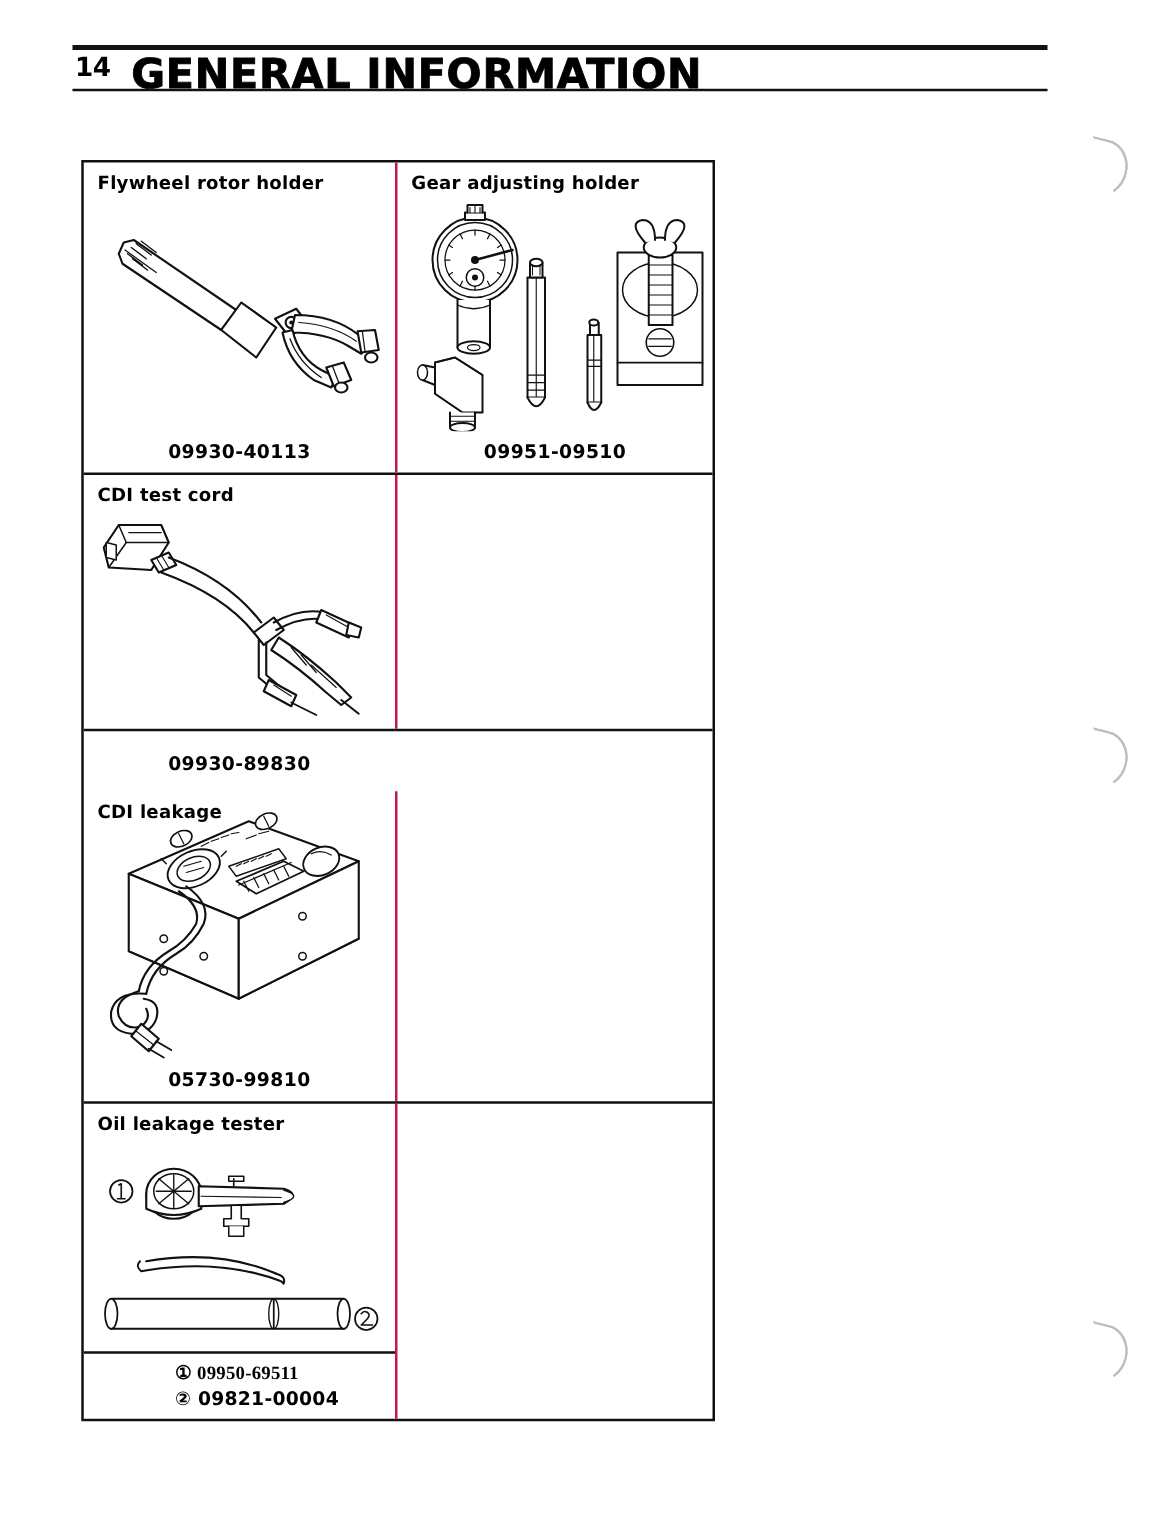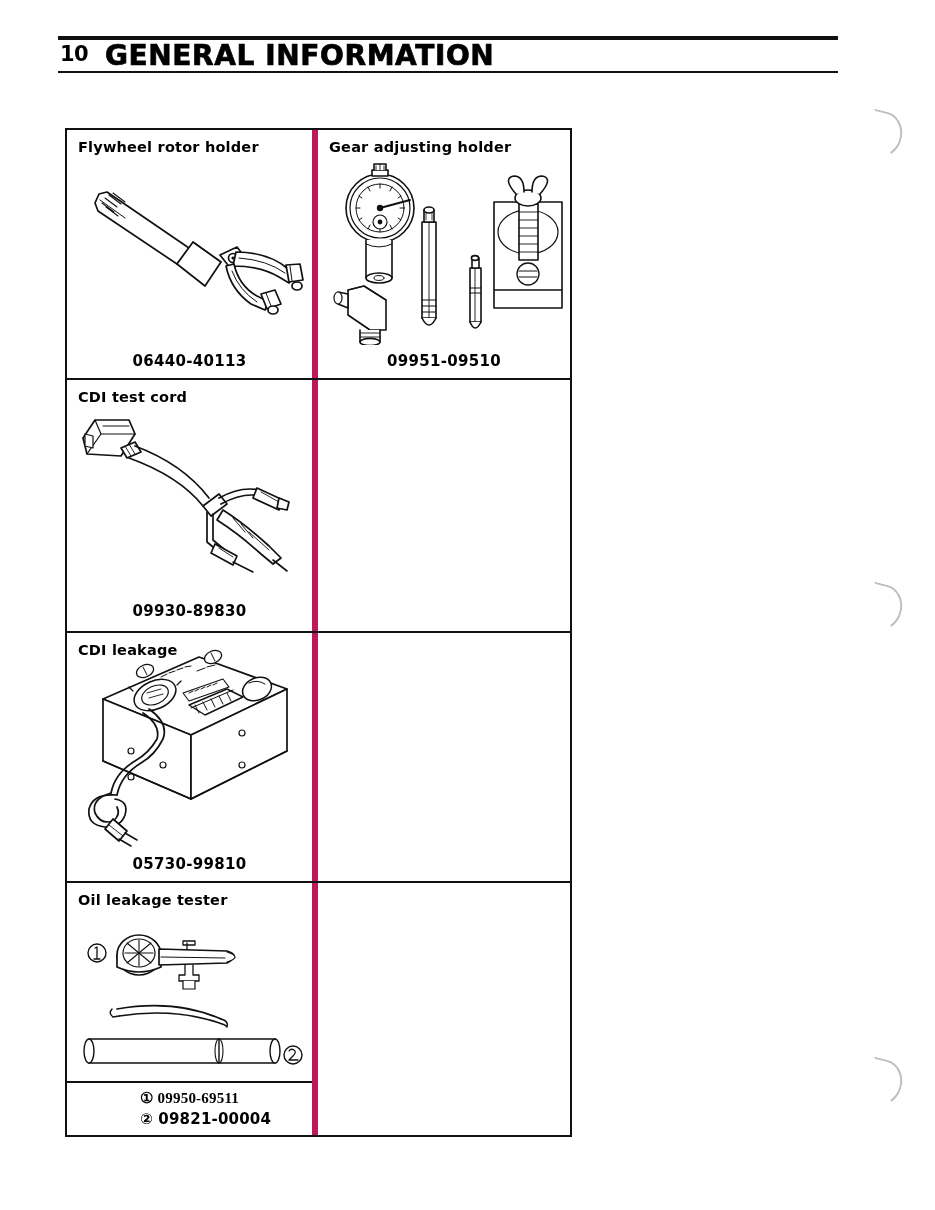--- a/index.html
+++ b/index.html
@@ -46,21 +46,21 @@
     top: 6px;
     font-size: 21px;
     font-weight: bold;
     letter-spacing: -0.5px;
     font-family: "DejaVu Sans", sans-serif;
   }
   #header-title {
     position: absolute;
     left: 47px;
     top: 3px;
-    font-size: 28px;
+    font-size: 33px;
     font-weight: bold;
     letter-spacing: 0.6px;
     font-family: "DejaVu Sans", sans-serif;
     -webkit-text-stroke: 0.7px #000;
   }
 
   
   #tool-table {
     position: absolute;
     left: 65px;
@@ -75,21 +75,21 @@
     left: 0;
     width: 100%;
     box-sizing: border-box;
   }
   .tcell {
     position: absolute;
     top: 0;
     height: 100%;
     box-sizing: border-box;
   }
-  .cell-left  { left: 0;     width: 251px; border-right: 6px solid #be185d; }
+  .cell-left  { left: 0;     width: 251px; border-right: 2px solid #be185d; }
   .cell-right { left: 251px; width: 252px; }
   .row-sep { border-bottom: 2px solid #111; }
 
   .tool-name {
     position: absolute;
     left: 11px;
     top: 9px;
     font-size: 14.5px;
     font-weight: bold;
     letter-spacing: 0.2px;
@@ -139,21 +139,21 @@
     border-bottom-color: transparent;
     border-radius: 0 60% 60% 0 / 0 50% 50% 0;
     transform: rotate(14deg);
   }
 </style>
 </head>
 <body>
 
 <div id="page-header">
   <div class="rule-thick"></div>
-  <div id="page-number">10</div>
+  <div id="page-number">14</div>
   <div id="header-title">GENERAL INFORMATION</div>
   <div class="rule-thin"></div>
 </div>
 
 <div id="tool-table">
 
   <div class="trow row-sep" style="top:0; height:250px;">
 
     <div class="tcell cell-left">
       <div class="tool-name">Flywheel rotor holder</div>
@@ -182,21 +182,21 @@
 
           <path d="M145 90 Q150 114 170 128 L184 134 L188 126 L176 120 Q158 110 153 88 Z" fill="#fff"></path>
           <path d="M151 95 Q158 114 176 126" stroke-width="1"></path>
 
           <path d="M180 118 L194 114 L200 128 L186 133 Z" fill="#fff"></path>
           <path d="M185 117 L190 130" stroke-width="1"></path>
           <ellipse cx="192" cy="134" rx="5" ry="4" fill="#fff"></ellipse>
         </g>
       </svg>
 
-      <div class="part-no" style="top:222px;">06440-40113</div>
+      <div class="part-no" style="top:222px;">09930-40113</div>
     </div>
 
     <div class="tcell cell-right">
       <div class="tool-name">Gear adjusting holder</div>
 
       <svg class="art" style="left:8px; top:30px;" width="240" height="185" viewBox="0 0 240 185">
         <g fill="none" stroke="#111" stroke-width="1.6" stroke-linejoin="round" stroke-linecap="round">
 
           <circle cx="54" cy="48" r="34" fill="#fff"></circle>
           <circle cx="54" cy="48" r="30" fill="#fff" stroke-width="1.2"></circle>
@@ -280,21 +280,21 @@
 
           <circle cx="202" cy="114" r="11" fill="#fff" stroke-width="1.3"></circle>
           <path d="M193 111 L211 111 M193 117 L211 117" stroke-width="1"></path>
         </g>
       </svg>
 
       <div class="part-no" style="top:222px;">09951-09510</div>
     </div>
   </div>
 
-  <div class="trow row-sep" style="top:250px; height:253px;">
+  <div class="trow row-sep" style="top:250px; height:205px;">
 
     <div class="tcell cell-left">
       <div class="tool-name">CDI test cord</div>
 
       <svg class="art" style="left:6px; top:34px;" width="240" height="160" viewBox="0 0 240 160">
         <g fill="none" stroke="#111" stroke-width="1.7" stroke-linejoin="round" stroke-linecap="round">
 
           <path d="M10 24 L22 6 L56 6 L62 20 L48 42 L14 40 Z" fill="#fff"></path>
           <path d="M22 6 L28 20 L14 40" stroke-width="1.2"></path>
           <path d="M28 20 L62 20" stroke-width="1.2"></path>

